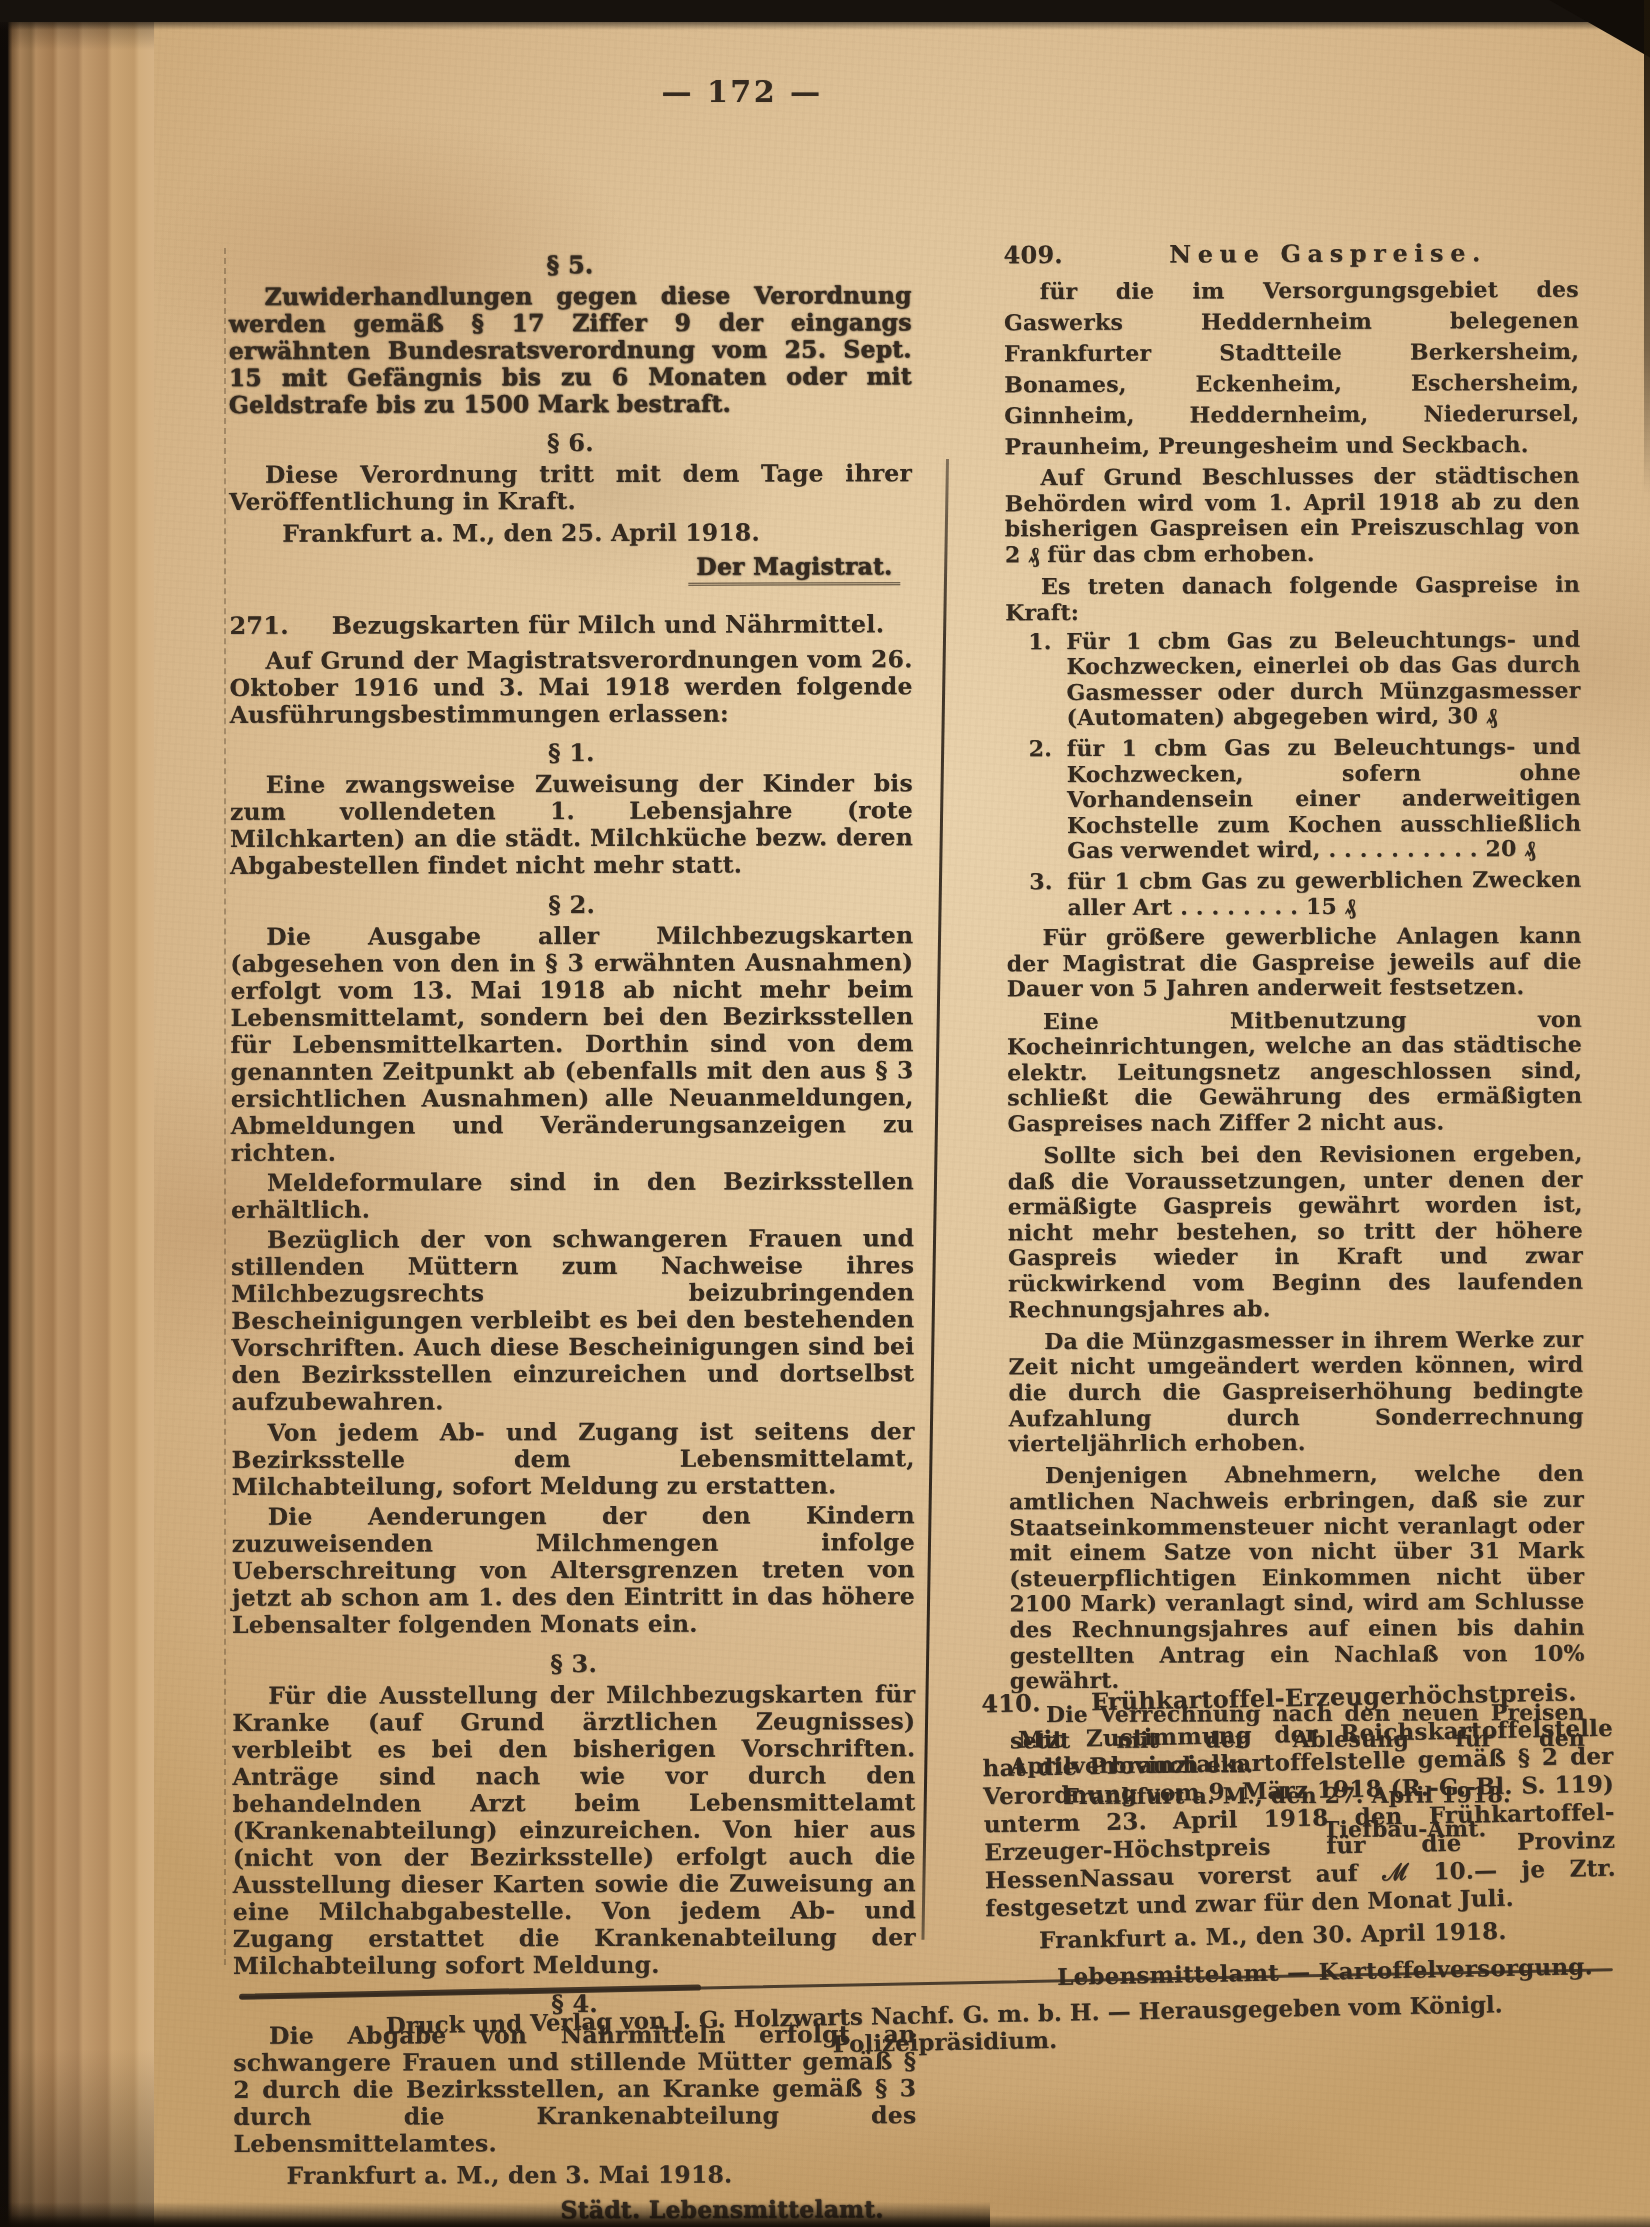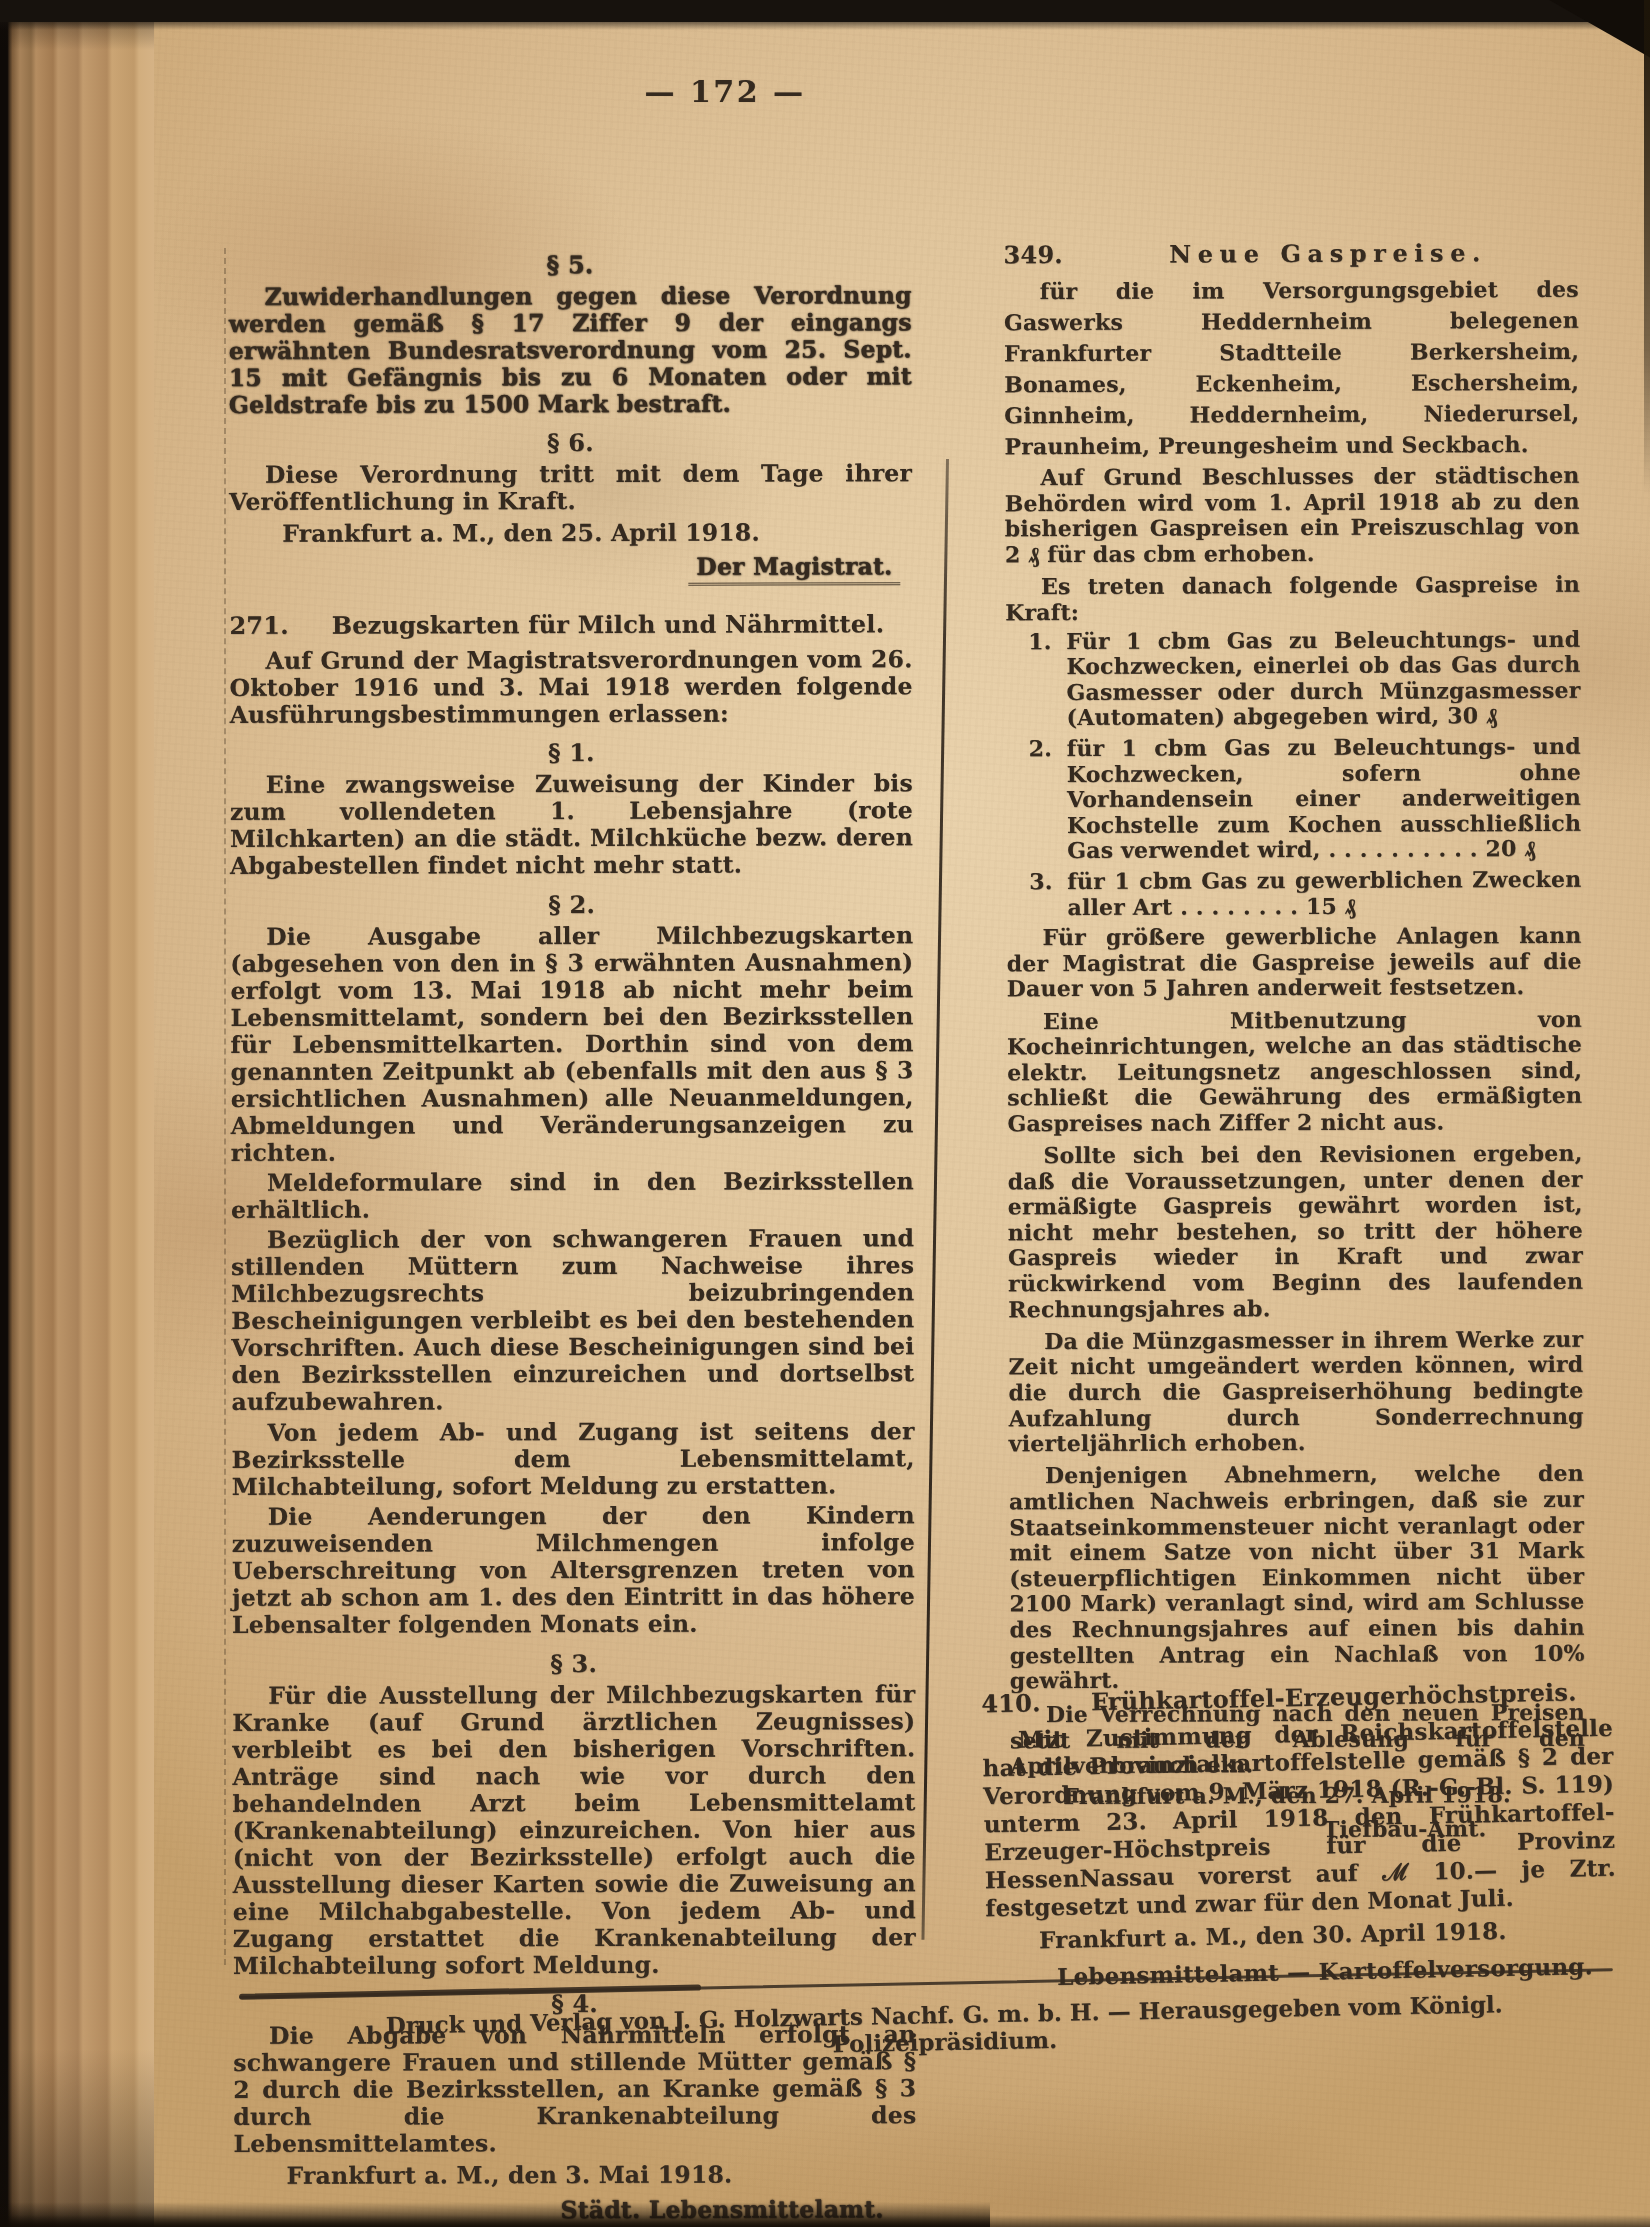--- a/index.html
+++ b/index.html
@@ -39,21 +39,21 @@
     clip-path:polygon(18% 0,100% 0,100% 100%);}
   .edge-r{position:absolute;right:0;top:0;width:7.4px;height:495px;
     background:linear-gradient(180deg,#1d1509 0%,rgba(29,21,9,.5) 70%,rgba(29,21,9,0) 100%);}
   .bottom-shadow{position:absolute;left:0;bottom:0;width:990px;height:25px;
     background:linear-gradient(to top,rgba(18,12,6,.95),rgba(18,12,6,0));}
   .bottom-shadow2{position:absolute;left:0;bottom:0;width:100%;height:11.6px;
     background:linear-gradient(to top,rgba(18,12,6,.6),rgba(18,12,6,0));}
 
   
   .ink{color:#352a1f;text-shadow:0.3px 0.4px 0.7px rgba(53,42,31,.5);font-weight:700;}
-  .pageno{position:absolute;left:630px;top:74px;width:190px;text-align:center;
+  .pageno{position:absolute;left:647px;top:74px;width:190px;text-align:center;
     font-size:30px;letter-spacing:2.5px;}
   .col{position:absolute;text-align:justify;}
   .col-left{left:231px;top:239px;width:683px;font-size:23.5px;line-height:27px;letter-spacing:0.2px;transform:rotate(-.15deg);}
   .col-right{left:1007px;top:241px;width:575px;font-size:22px;line-height:25.6px;letter-spacing:0.2px;transform:rotate(-.25deg);}
   .par-head{text-align:center;margin:11.6px 0 5px;font-size:24px;}
   p.body{margin:0 0 3.3px;text-indent:36px;}
   .intro-wide{line-height:31px;margin-bottom:8.3px;}
   .dateline{text-indent:53px;margin:5px 0 0;text-align:left;}
   .sig{text-align:right;margin:6.6px 0 0;}
   .sig .u{display:inline-block;border-bottom:3.3px double rgba(53,42,31,.85);padding:0 8.3px 2.5px;margin-right:11.6px;}
@@ -138,21 +138,21 @@
       <p class="body">Die Abgabe von Nährmitteln erfolgt an schwangere Frauen und stillende Mütter gemäß § 2 durch die Bezirksstellen, an Kranke gemäß § 3 durch die Krankenabteilung des Lebensmittelamtes.</p>
 
       <p class="dateline">Frankfurt a. M., den 3. Mai 1918.</p>
       <p class="sig-plain smudged">Städt. Lebensmittelamt.</p>
     </section>
   </div>
 
   <div class="col col-right ink">
     <section>
       <div class="notice-head" style="margin-top:0;">
-        <span class="notice-num">349.</span>
+        <span class="notice-num">409.</span>
         <span class="notice-title spaced">Neue Gaspreise.</span>
       </div>
 
       <p class="body intro-wide">für die im Versorgungsgebiet des Gaswerks Heddernheim belegenen Frankfurter Stadtteile Berkersheim, Bonames, Eckenheim, Eschersheim, Ginnheim, Heddernheim, Niederursel, Praunheim, Preungesheim und Seckbach.</p>
       <p class="body">Auf Grund Beschlusses der städtischen Behörden wird vom 1. April 1918 ab zu den bisherigen Gaspreisen ein Preiszuschlag von 2 ₰ für das cbm erhoben.</p>
       <p class="body" style="margin-top:6.6px;">Es treten danach folgende Gaspreise in Kraft:</p>
 
       <div class="price-item">
         <span class="li-num">1.</span>
         <span class="li-body"><span>Für 1 cbm Gas zu Beleuchtungs- und Kochzwecken, einerlei ob das Gas durch Gasmesser oder durch Münzgasmesser (Automaten) abgegeben wird,</span> <span class="leader"></span> <span class="price">30 ₰</span></span>

